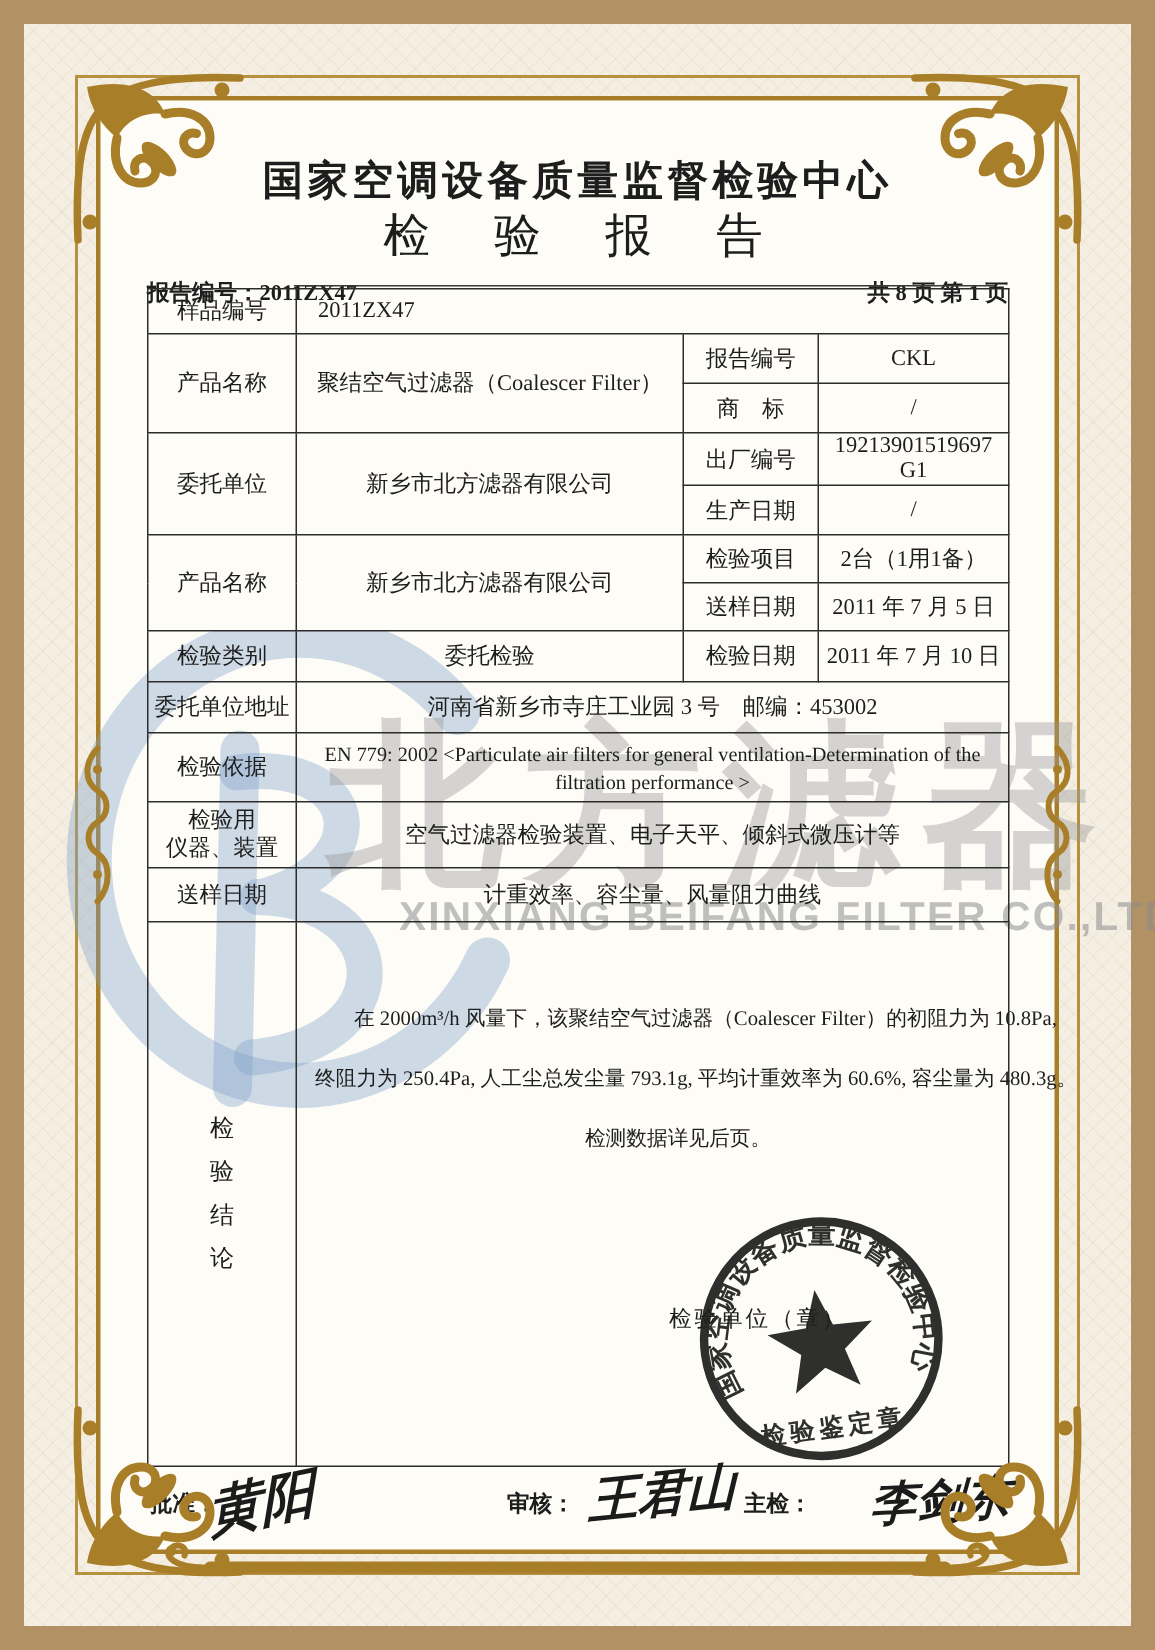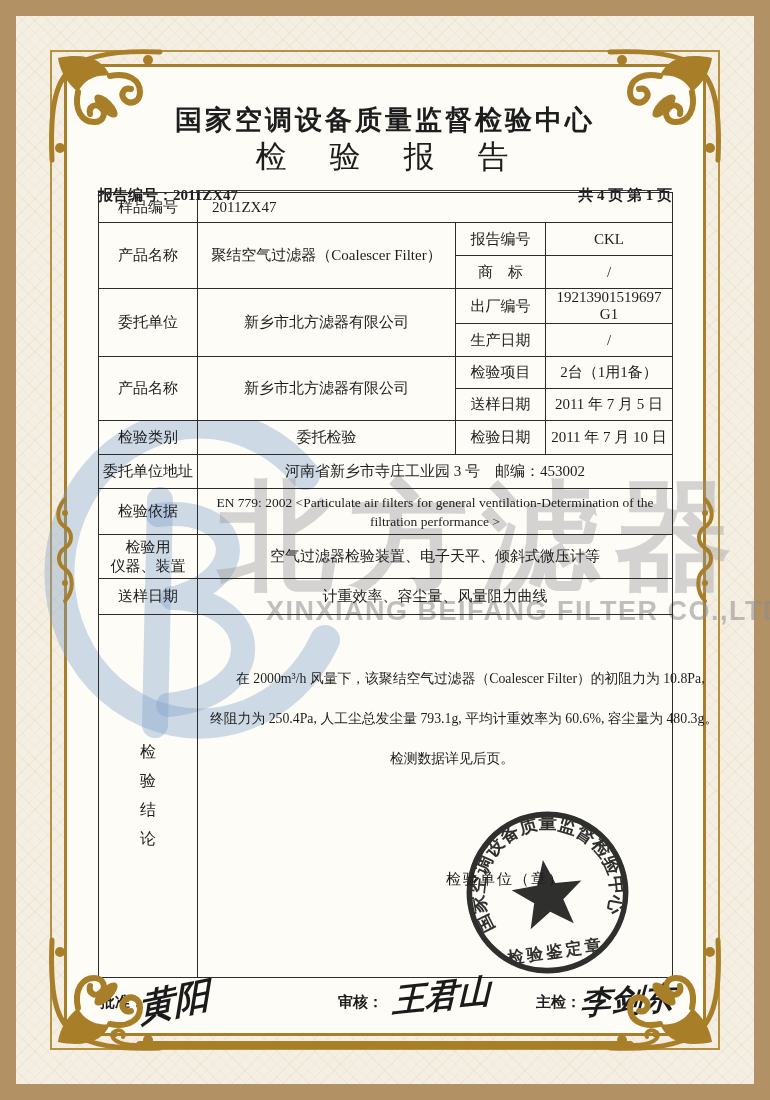--- a/index.html
+++ b/index.html
@@ -136,21 +136,21 @@
   <div class="wm wm-cn">北方滤器</div>
   <div class="wm wm-en">XINXIANG BEIFANG FILTER CO.,LTD.</div>
 
   <div class="content">
     <div class="org-title">国家空调设备质量监督检验中心</div>
     <div class="doc-title">检　验　报　告</div>
     <div class="report-row">
       <span>
         <span>报告编号：</span><span>2011ZX47</span>
       </span>
-      <span>共 4 页 第 1 页</span>
+      <span>共 8 页 第 1 页</span>
     </div>
     <div class="report-underline"></div>
 
     <table class="main">
       <colgroup>
           <col style="width:99px">
           <col style="width:258px">
           <col style="width:90px">
           <col style="width:127px">
         </colgroup>
@@ -239,18 +239,18 @@
       <text font-size="18" text-anchor="middle">
         <textPath href="#ringPath" startOffset="50%">国家空调设备质量监督检验中心</textPath>
       </text>
       <polygon fill="#1e1e1e" points="90,58 98.8,81.9 124.2,82.9 104.3,98.6 111.2,123.1 90,109 68.8,123.1 75.7,98.6 55.8,82.9 81.2,81.9"></polygon>
       <text x="90" y="153" font-size="16" letter-spacing="3" text-anchor="middle">检验鉴定章</text>
     </svg>
   </div>
 
   <div class="flabel" style="left:100px">批准：</div>
   <div class="flabel" style="left:338px">审核：</div>
-  <div class="flabel" style="left:536px">主检：</div>
+  <div class="flabel" style="left:496px">主检：</div>
   <div id="sig1" class="sig">黄阳</div>
   <div id="sig2" class="sig">王君山</div>
   <div id="sig3" class="sig">李剑东</div>
 
 </div>
 
 </body></html>

